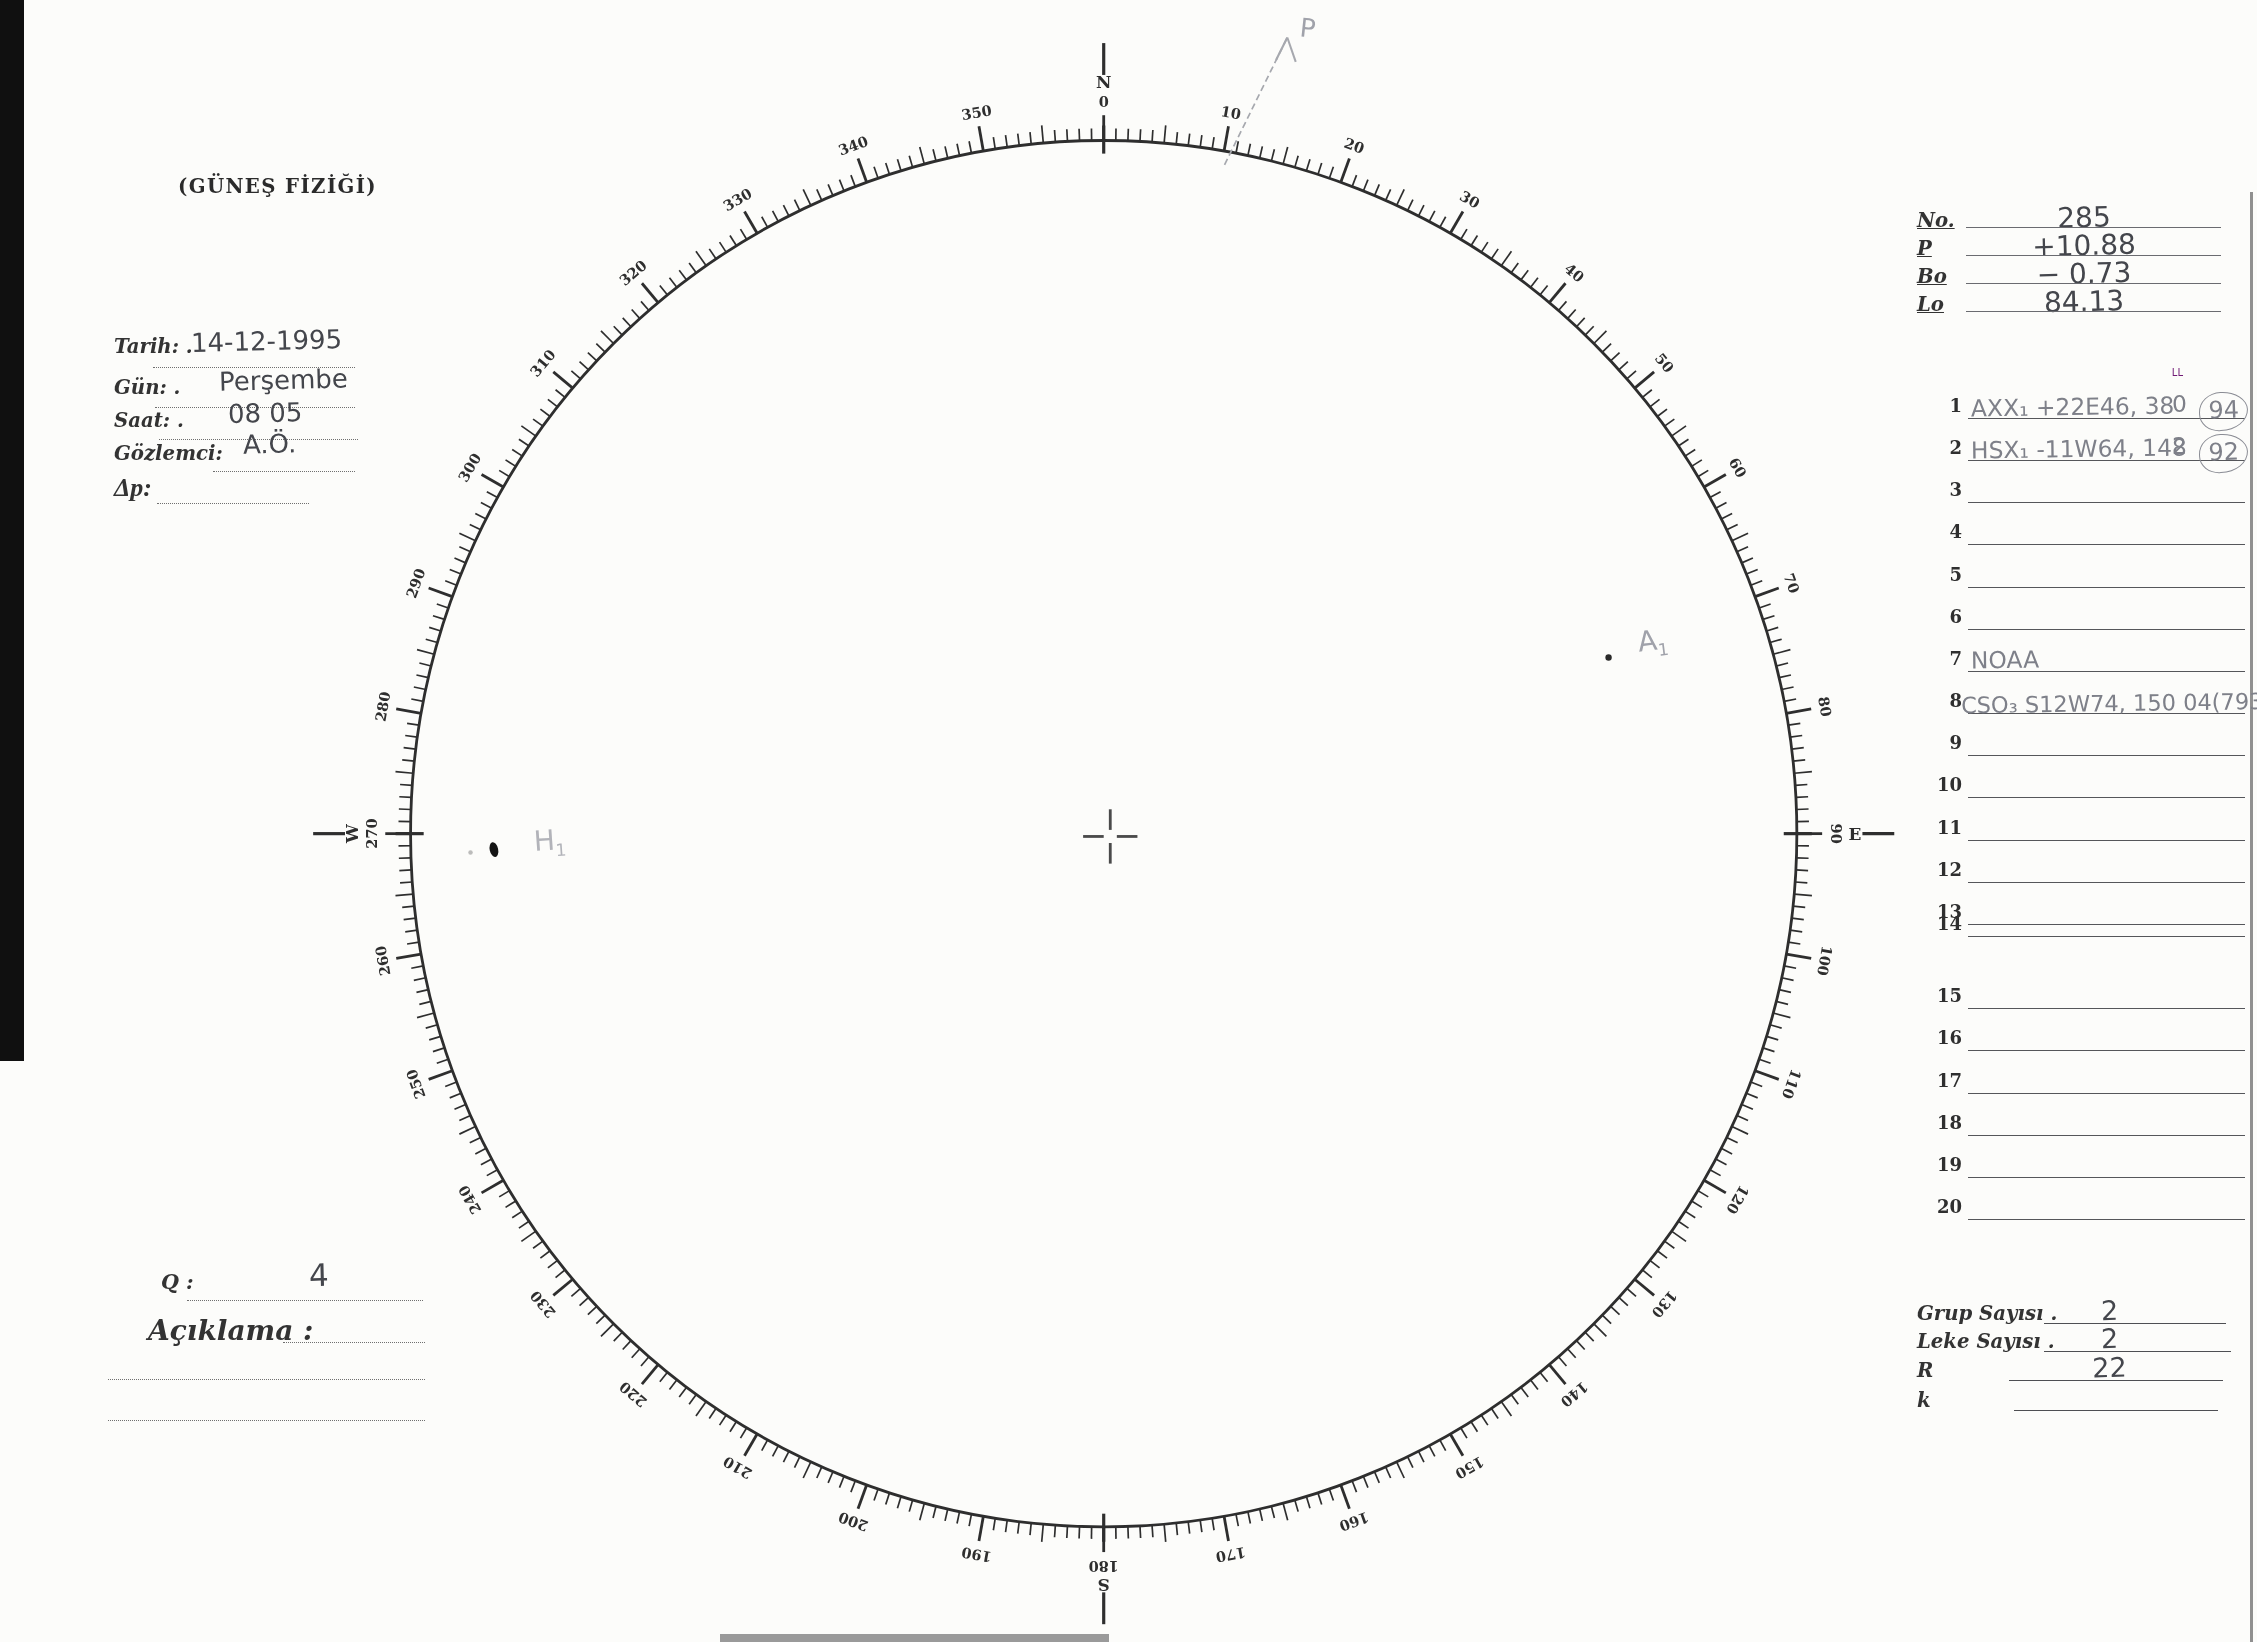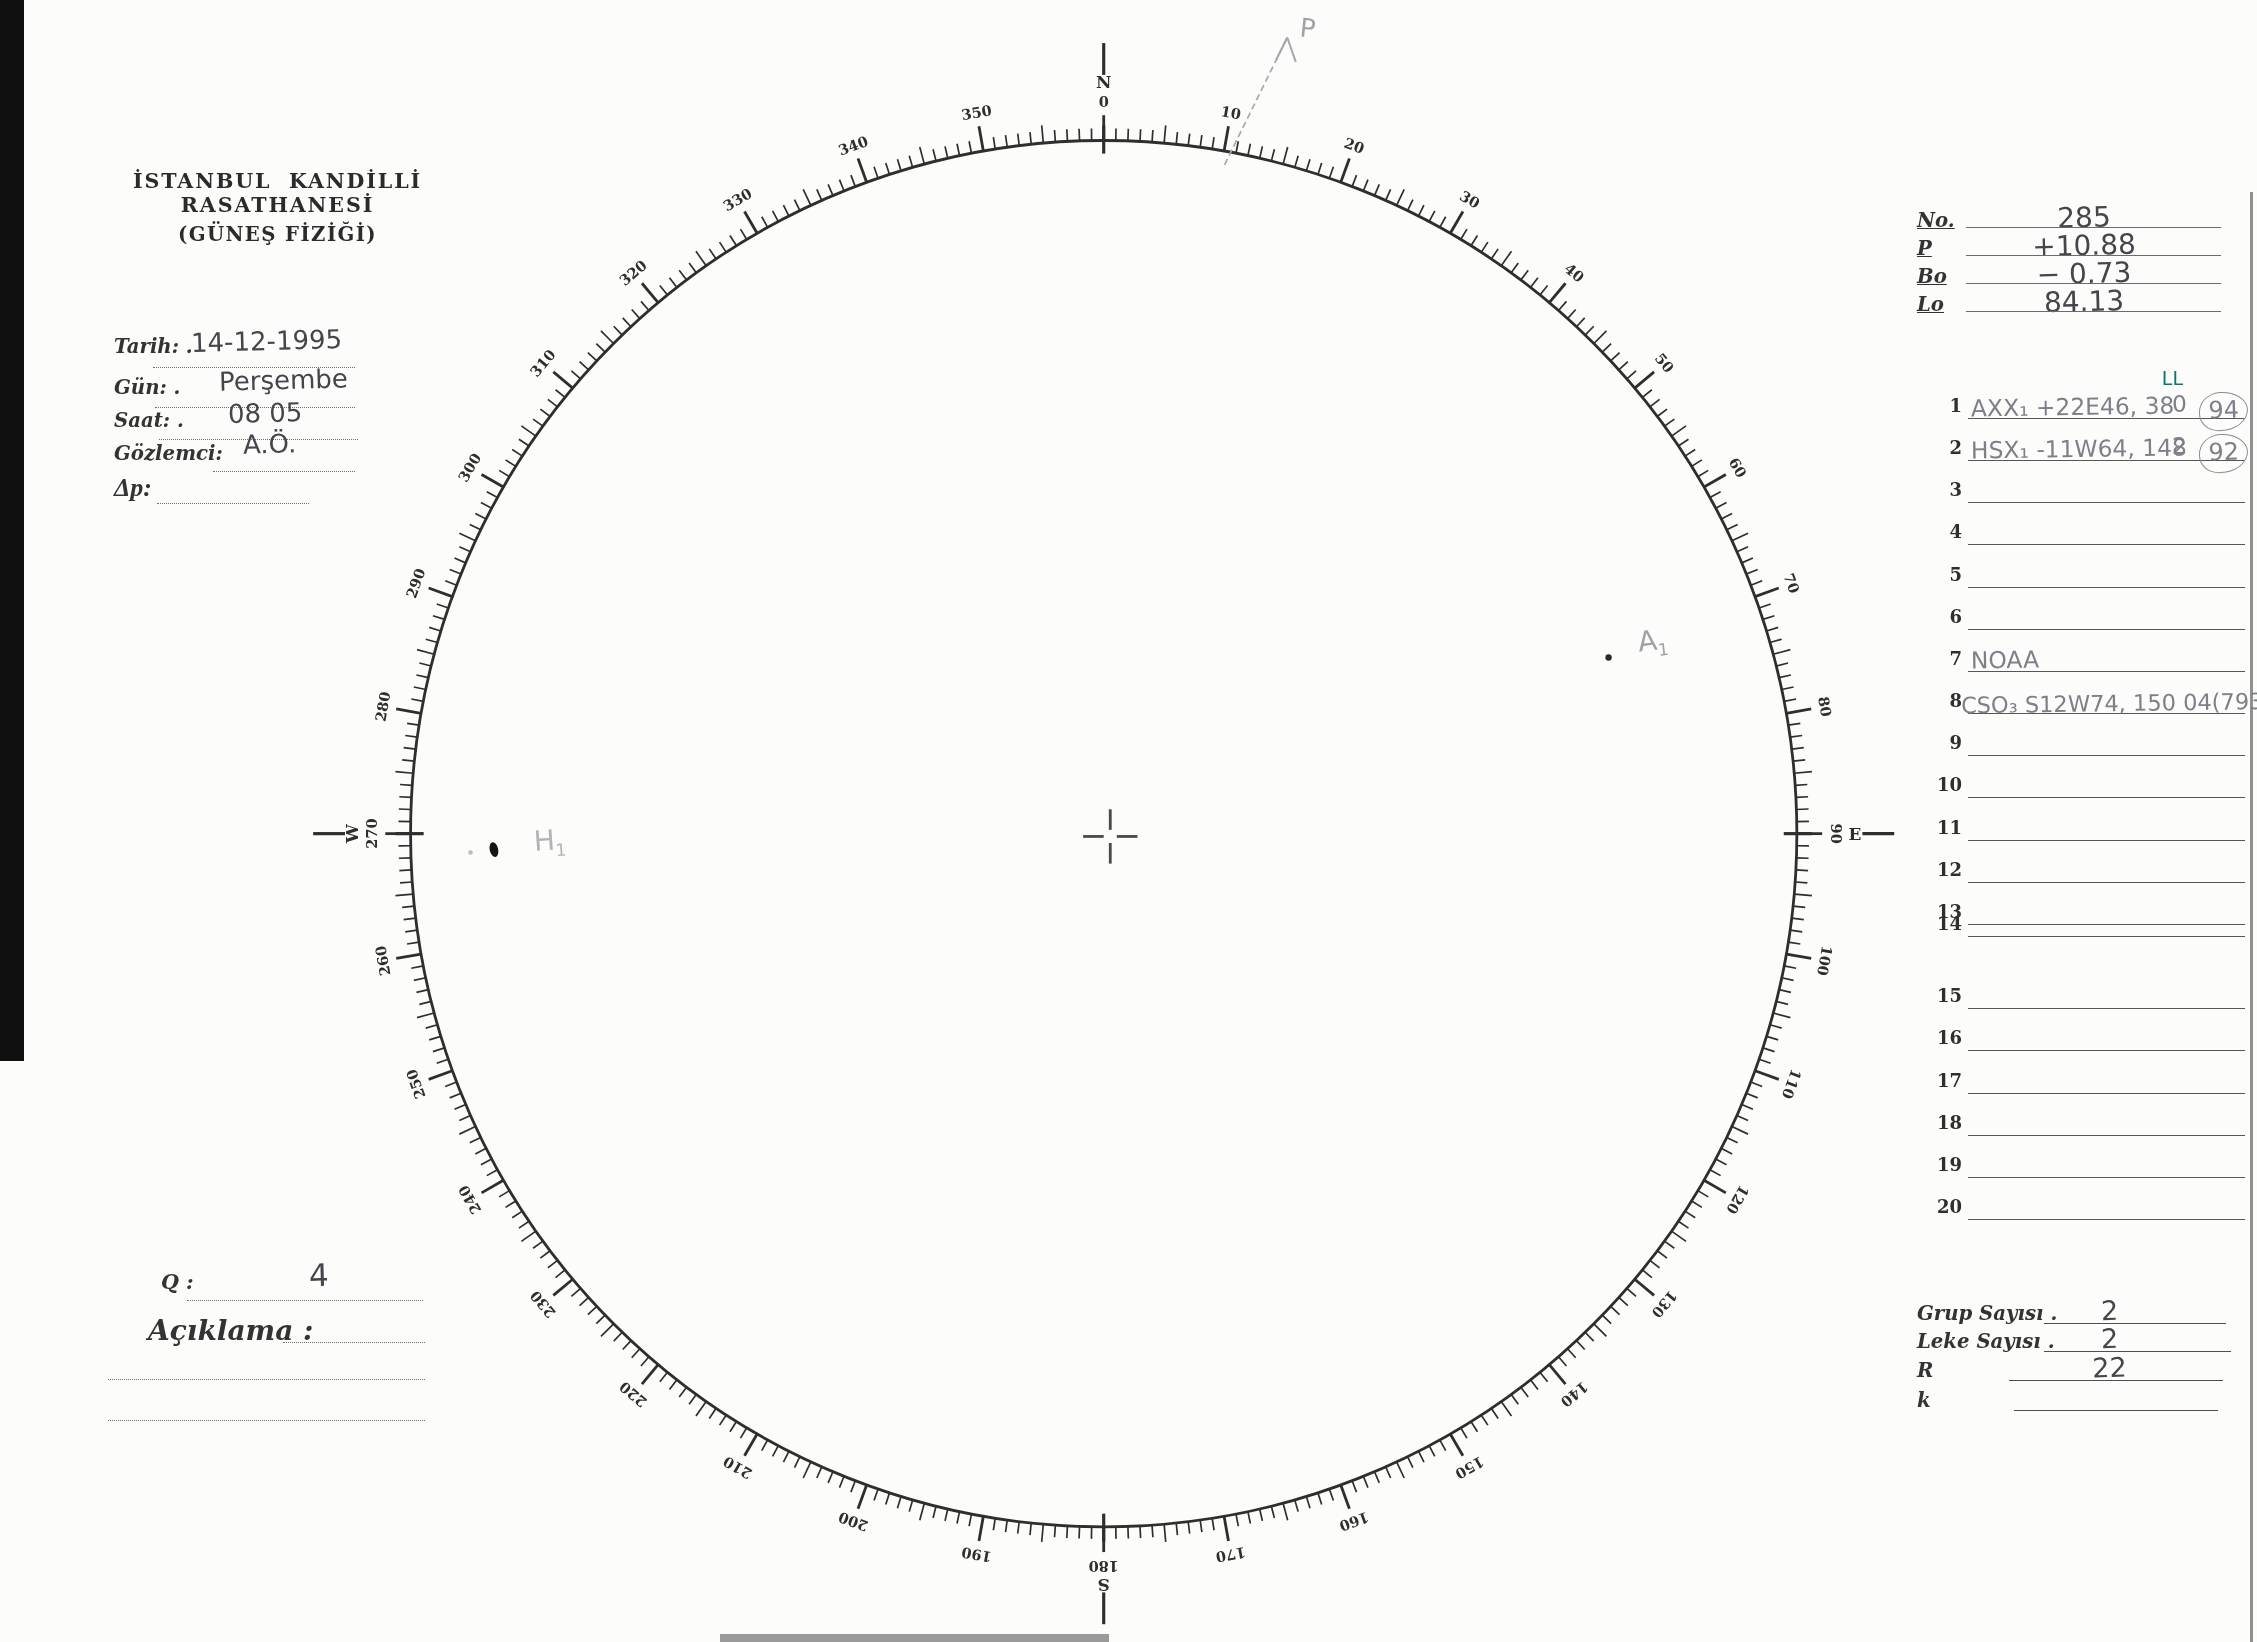--- a/index.html
+++ b/index.html
@@ -31,22 +31,22 @@
   .eph-row .eline{position:absolute;left:49px;width:255px;top:19px;border-bottom:1.7px solid #6a6b70;}
   
   .list-row{position:absolute;left:1968px;width:277px;height:32px;border-bottom:1.5px solid #55565a;}
   .row-num{position:absolute;left:-34px;bottom:1.9px;width:28px;text-align:right;
            font-weight:bold;font-size:18px;color:#2f2f2f;font-family:"DejaVu Serif",serif;}
   .row-entry{position:absolute;left:2.8px;bottom:-2.8px;white-space:nowrap;font-size:23.4px;
              font-family:"DejaVu Sans","Liberation Sans",sans-serif;color:#7e8089;transform:rotate(-0.8deg);}
   .row-entry.wide{left:-7.5px;font-size:22.5px;}
   .row-count{position:absolute;right:58px;bottom:0;font-size:23.4px;
              font-family:"DejaVu Sans",sans-serif;color:#7e8089;}
-  .row-sup{position:absolute;right:62px;top:-19px;font-size:19px;
-           font-family:"DejaVu Sans",sans-serif;color:#0f766e;}
+  .row-sup{position:absolute;right:62px;top:-19px;font-size:10px;
+           font-family:"DejaVu Sans",sans-serif;color:#701a75;}
   .row-circled{position:absolute;right:-3.7px;bottom:-13px;font-size:24px;line-height:1;
                font-family:"DejaVu Sans",sans-serif;color:#7e8089;
                border:1.9px solid #8a8c94;border-radius:46% 54% 58% 42% / 52% 48% 55% 45%;
                padding:4.7px 8.4px 8.4px 8.4px;transform:rotate(-2deg);}
   
   .sum-row{position:absolute;left:1917px;width:319px;height:28px;}
   .sum-row .plabel{position:absolute;left:0;top:0;font-size:19.7px;white-space:nowrap;}
   .sum-row .sval{position:absolute;left:122px;top:-7.5px;width:141px;text-align:center;font-size:27px;}
   .sum-row .sline{position:absolute;top:20.6px;border-bottom:1.9px solid #4e4f53;}
   
@@ -496,21 +496,20 @@
     <span>P</span>
   </div>
   <div class="pencil-note" id="a1-note">
     <span>A</span><sub>1</sub>
   </div>
   <div class="pencil-note" id="h1-note">
     <span>H</span><sub>1</sub>
   </div>
 
   <div class="hdr">
-    <div class="l1">İSTANBUL KANDİLLİ RASATHANESİ</div>
     <div class="l2">(GÜNEŞ FİZİĞİ)</div>
   </div>
 
   <div class="field-row" style="left:114px;top:335px;">
     <span class="plabel">Tarih: .</span>
     <span class="fval hw pen" style="left:77px;top:-9.4px;">14-12-1995</span>
     <span class="dots" style="left:39px;top:32px;width:202px;"></span>
   </div>
   <div class="field-row" style="left:114px;top:376px;">
     <span class="plabel">Gün: .</span>

